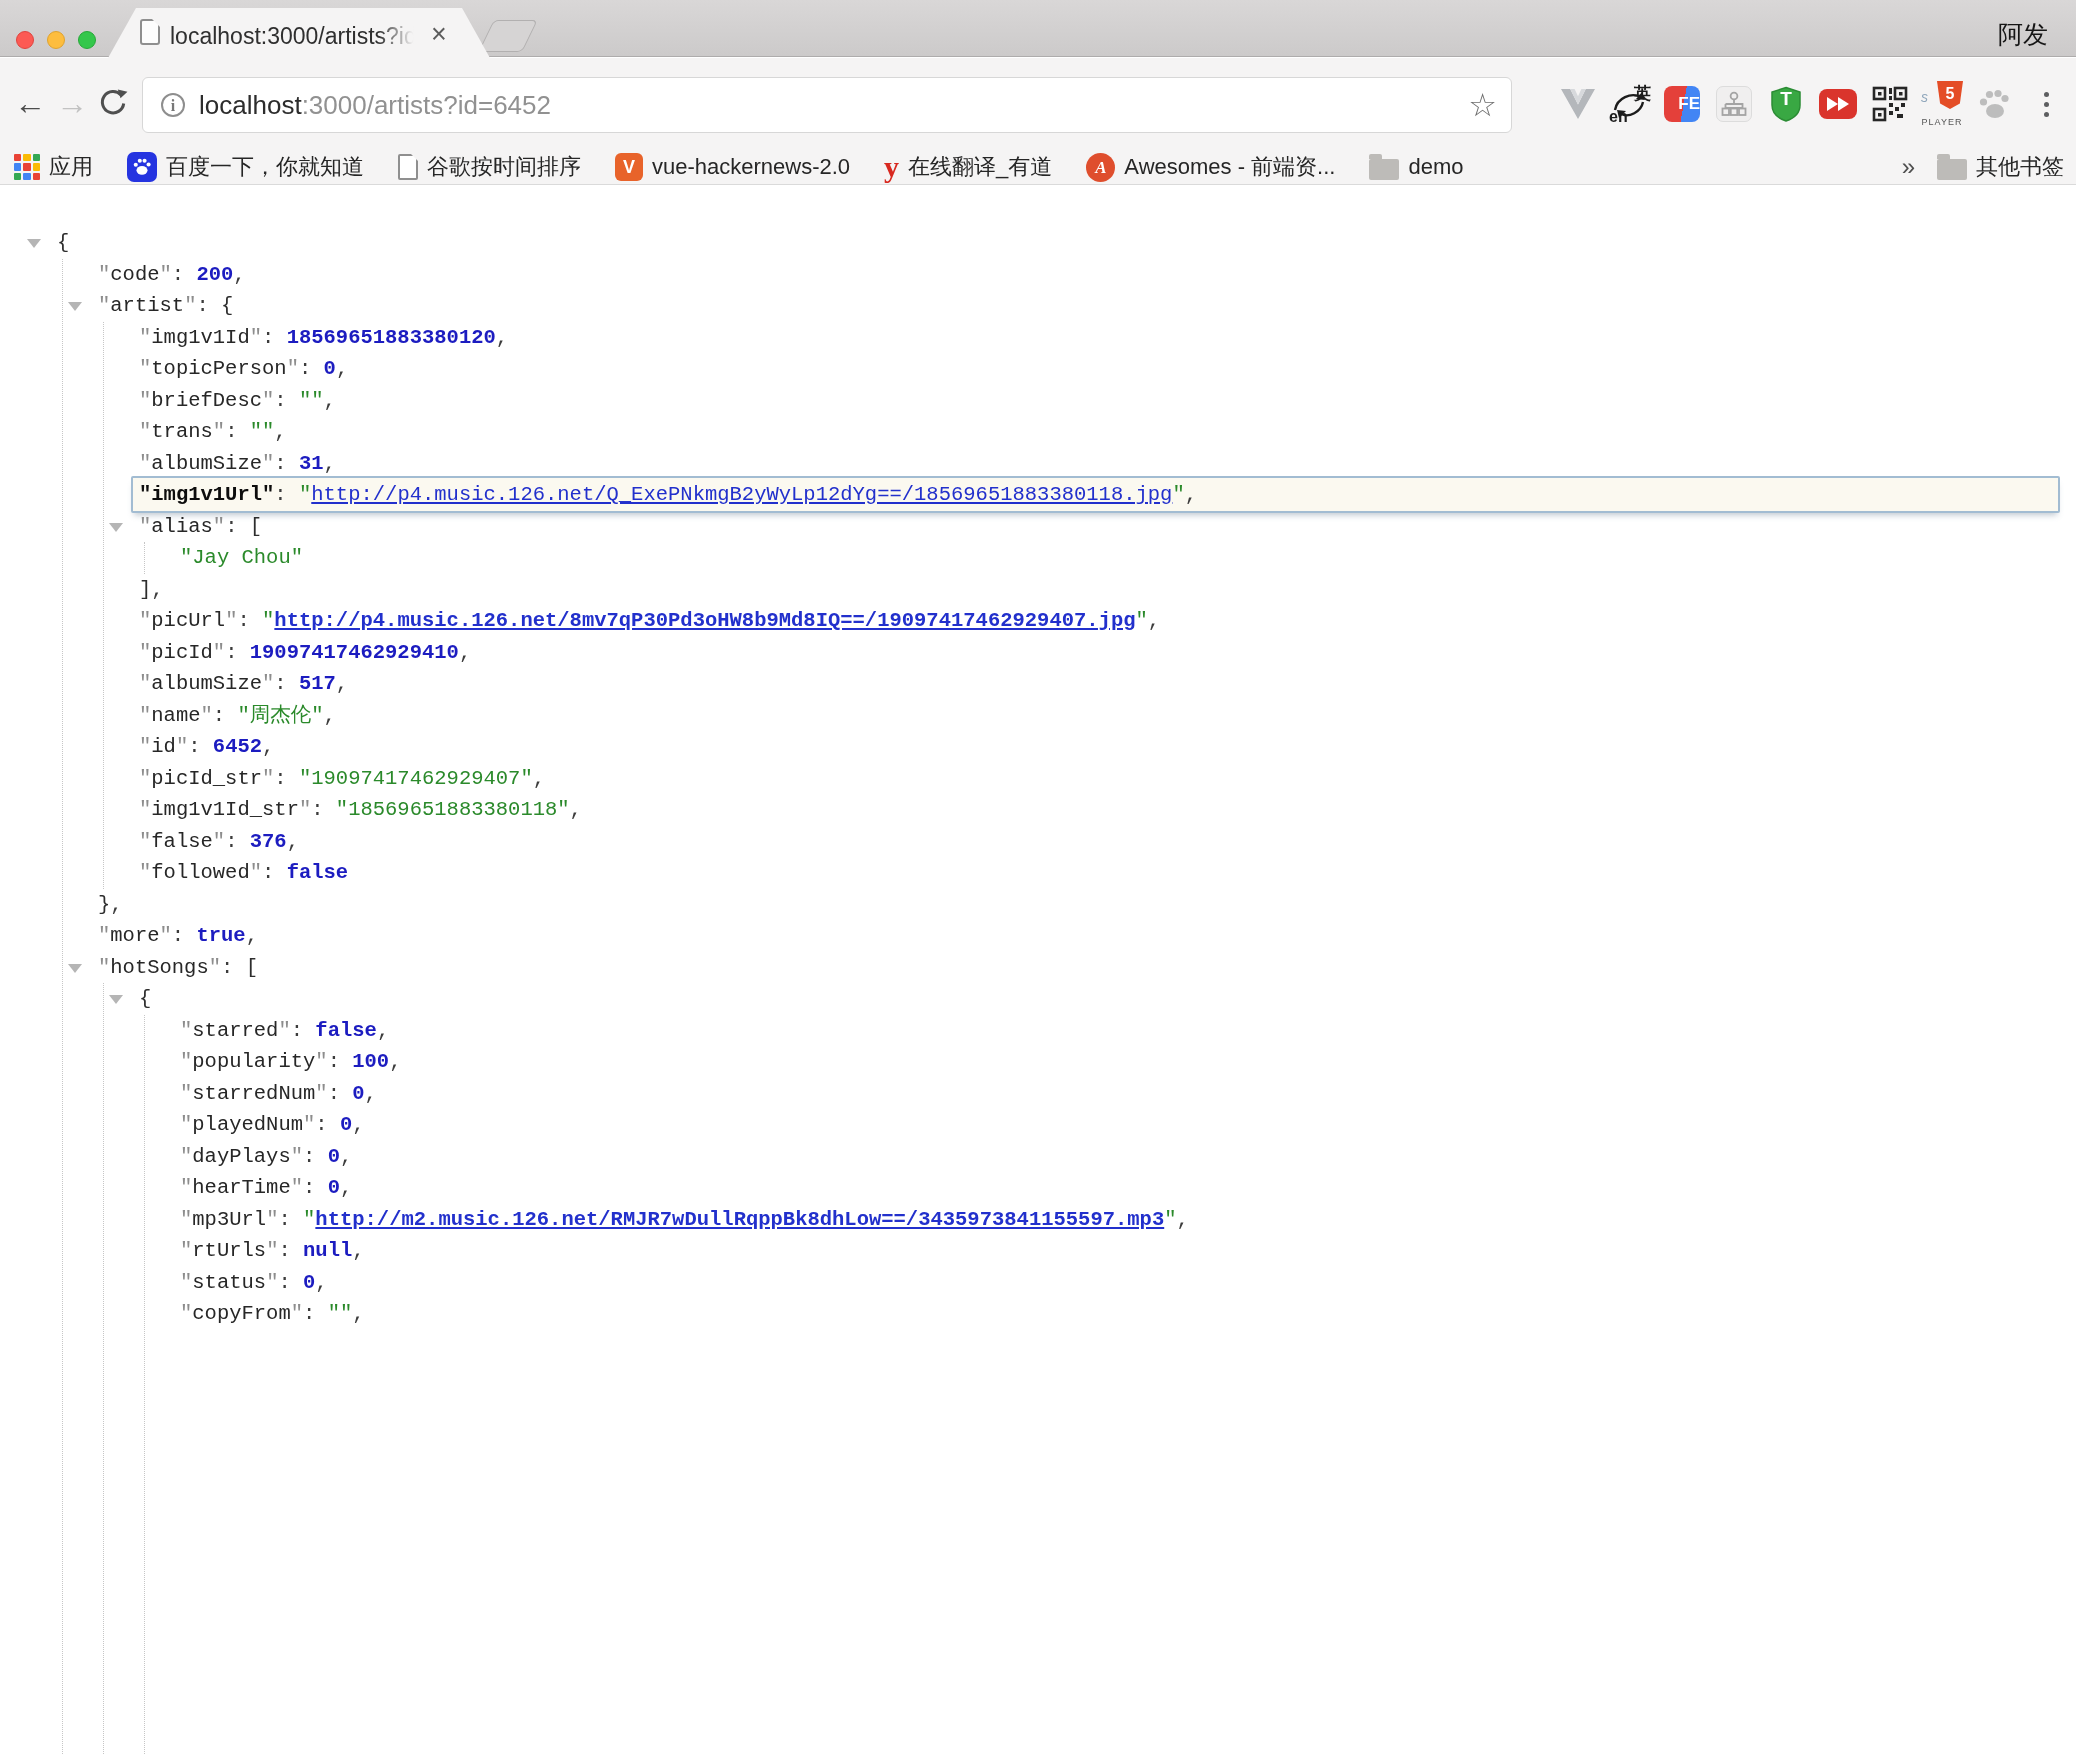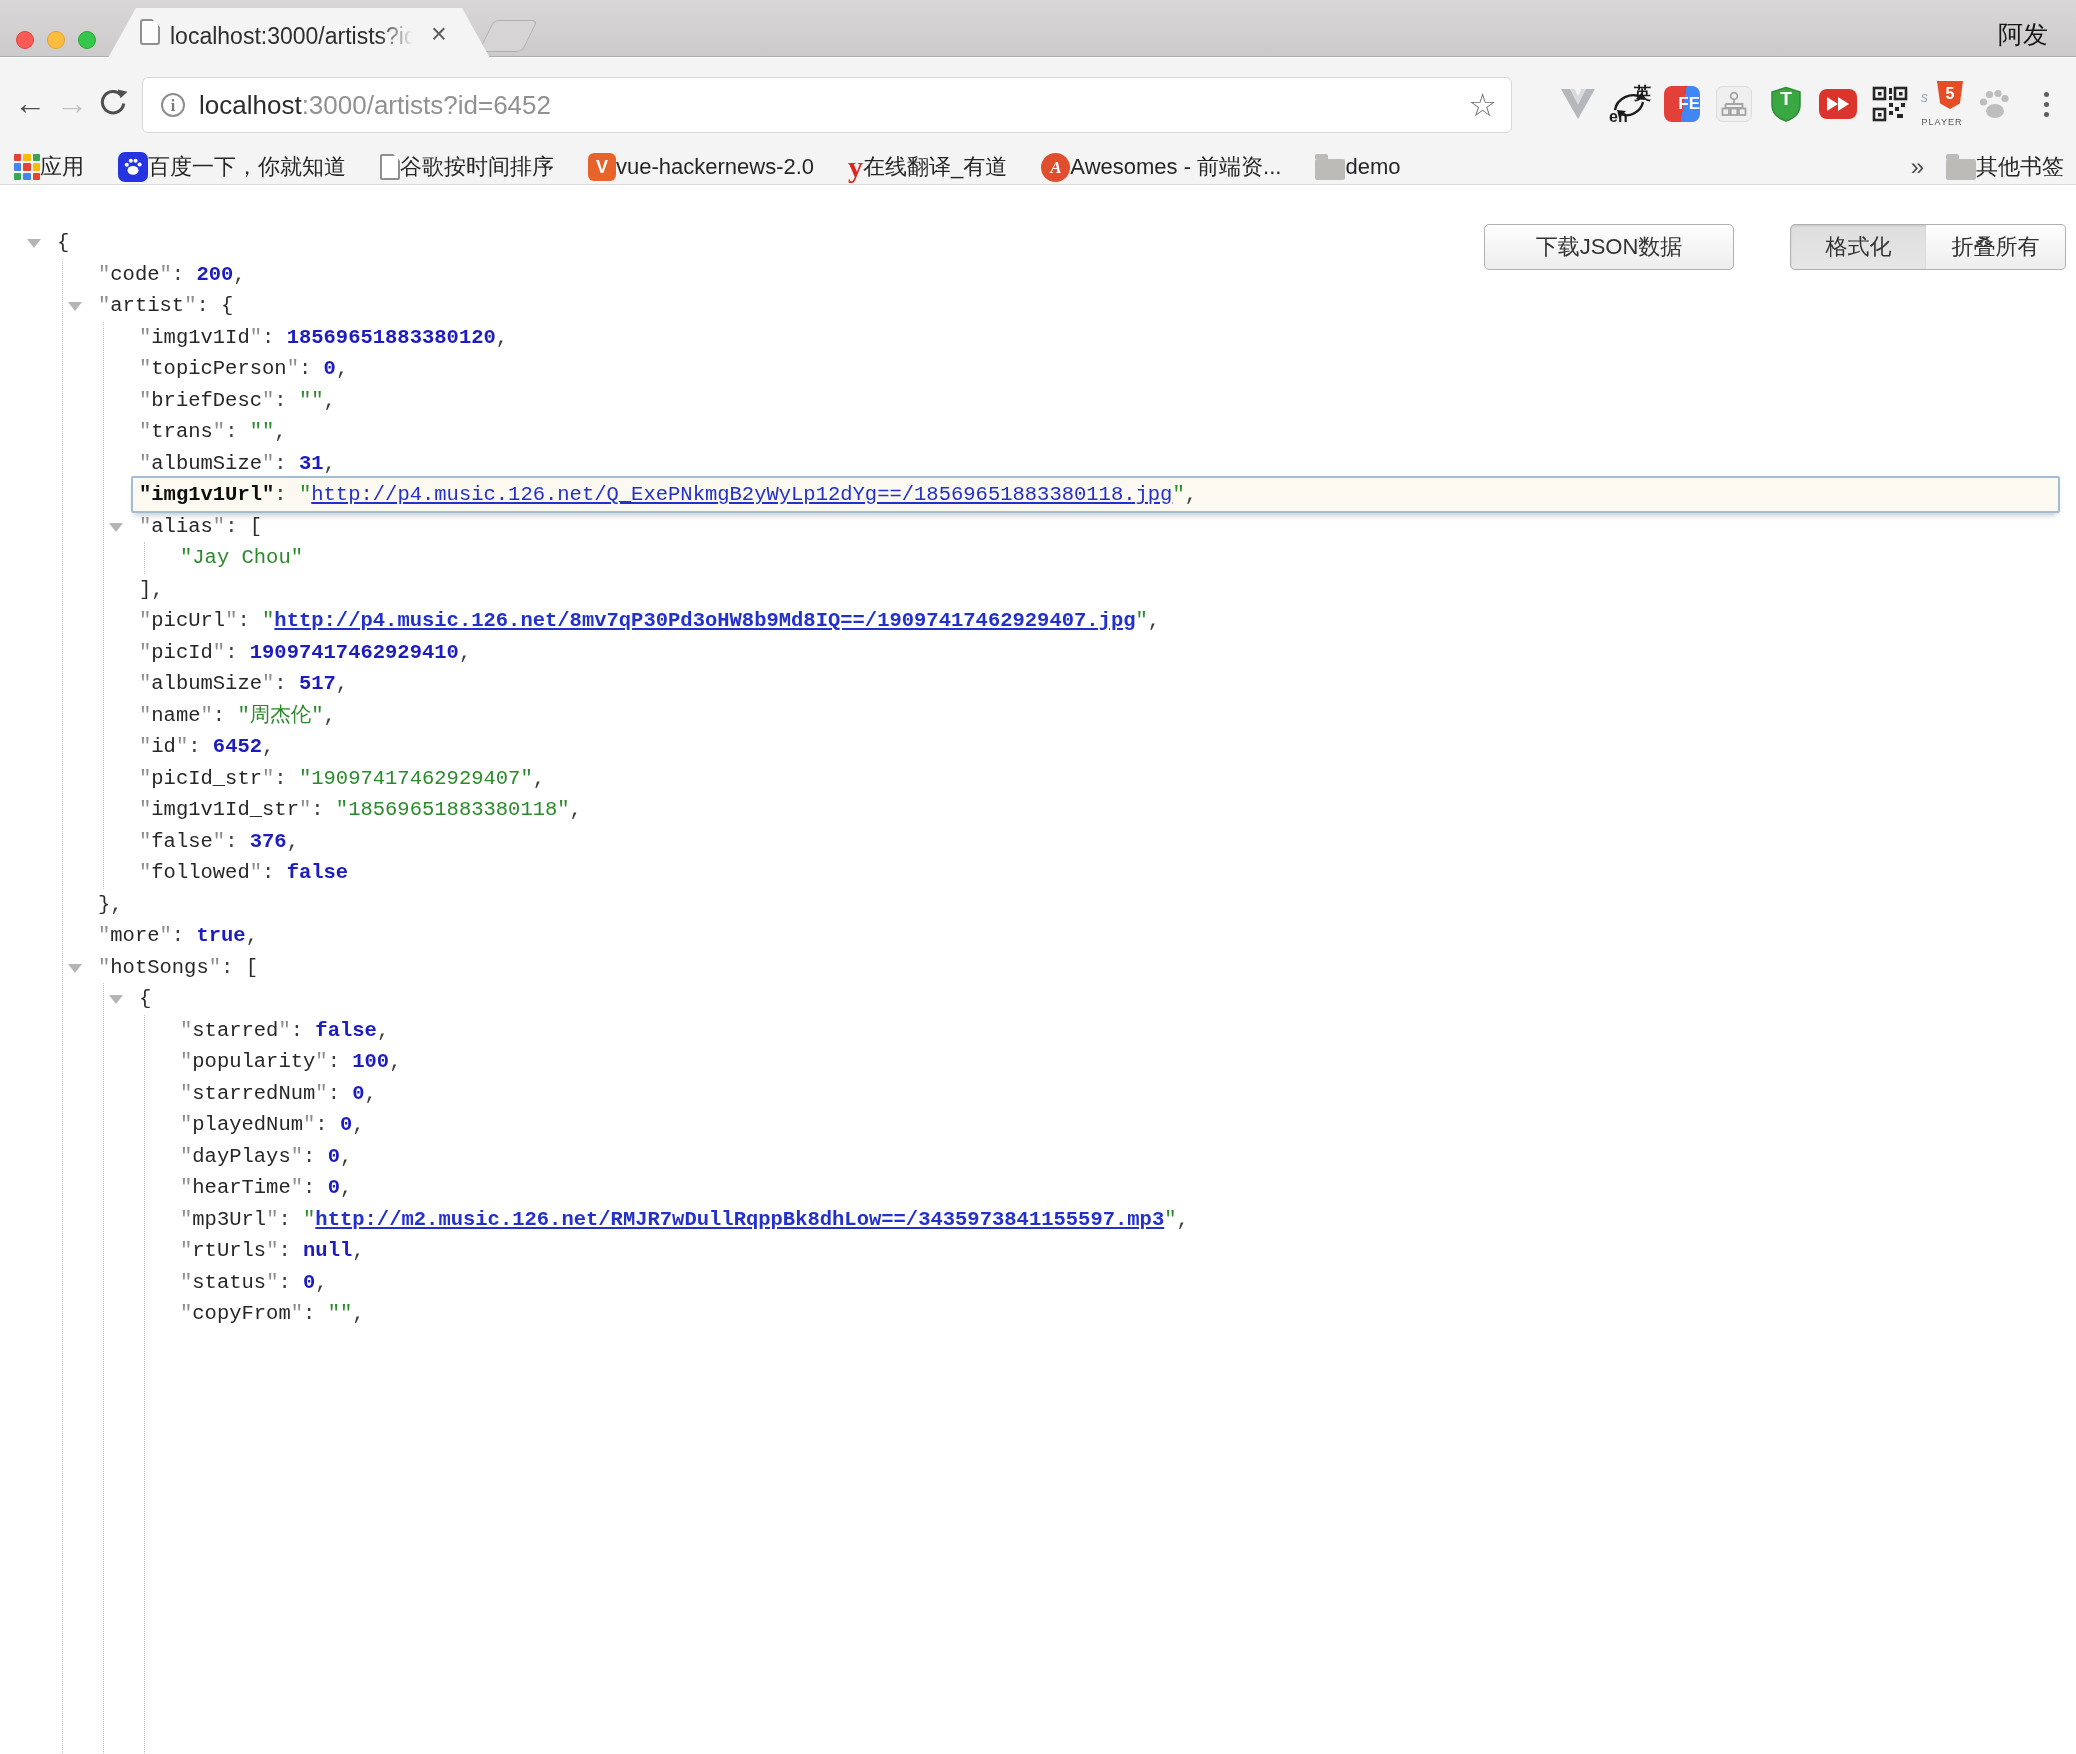--- a/index.html
+++ b/index.html
@@ -74,21 +74,21 @@
     text-align:center; line-height:26px; }
   .ext-h5 .mini { position:absolute; left:2px; top:8px; font-size:14px; color:#8fa6bb; font-style:italic; }
   .ext-h5 .cap { position:absolute; left:0; bottom:0; width:100%; text-align:center; font-size:9px;
     color:#555; letter-spacing:1px; }
   .ext-dots { display:flex; flex-direction:column; gap:5px; }
   .ext-dots i { width:5px; height:5px; border-radius:50%; background:#5d5e60; }
 
   
   .bookmarkbar { position:absolute; left:0; top:150px; width:100%; height:35px; background:#f5f4f4;
     border-bottom:1px solid #dadada; display:flex; align-items:center; padding-left:14px; }
-  .bm { display:flex; align-items:center; margin-right:34px; }
+  .bm { display:flex; align-items:center; gap:9px; margin-right:34px; }
   .bm-label { font-size:22px; color:#262626; white-space:nowrap; }
   .bi-apps { width:26px; height:26px; display:grid; grid-template-columns:repeat(3,1fr); gap:2px; }
   .bi-apps i { border-radius:1px; }
   .bi-apps i:nth-child(1){background:#e94235}.bi-apps i:nth-child(2){background:#fabb05}
   .bi-apps i:nth-child(3){background:#34a853}.bi-apps i:nth-child(4){background:#4285f4}
   .bi-apps i:nth-child(5){background:#e94235}.bi-apps i:nth-child(6){background:#fabb05}
   .bi-apps i:nth-child(7){background:#34a853}.bi-apps i:nth-child(8){background:#4285f4}
   .bi-apps i:nth-child(9){background:#e94235}
   .bi-baidu { width:30px; height:30px; border-radius:7px; background:#2534e0; display:flex;
     align-items:center; justify-content:center; }
@@ -315,25 +315,20 @@
     <div class="bm-right">
       <span class="chevron">»</span>
       <div class="bm" style="margin-right:0">
         <span class="bi-folder"></span>
         <span class="bm-label">其他书签</span>
       </div>
     </div>
   </div>
 
   <div class="content">
-    <div class="actions">
-      <span class="btn btn-download">下载JSON数据</span>
-      <span class="btn btn-format">格式化</span>
-      <span class="btn btn-collapse">折叠所有</span>
-    </div>
     <div class="json-tree">
         <div class="gd" style="left: 62px; top: 31.5px; height: 1495.5px;"></div>
         <div class="gd" style="left: 103px; top: 94.5px; height: 567px;"></div>
         <div class="gd" style="left: 144px; top: 315px; height: 31.5px;"></div>
         <div class="gd" style="left: 103px; top: 756px; height: 771px;"></div>
         <div class="gd" style="left: 144px; top: 787.5px; height: 739.5px;"></div>
         <div class="jl" style="top: 0px; padding-left: 57px;"><span class="tri" style="left: 27px;"></span><span class="br">{</span></div>
         <div class="jl" style="top: 31.5px; padding-left: 98px;"><span class="q">"</span><span class="k">code</span><span class="q">"</span><span class="p">: </span><span class="num">200</span><span class="p">,</span></div>
         <div class="jl" style="top: 63px; padding-left: 98px;"><span class="tri" style="left: 68px;"></span><span class="q">"</span><span class="k">artist</span><span class="q">"</span><span class="p">: </span><span class="br">{</span></div>
         <div class="jl" style="top: 94.5px; padding-left: 139px;"><span class="q">"</span><span class="k">img1v1Id</span><span class="q">"</span><span class="p">: </span><span class="num">18569651883380120</span><span class="p">,</span></div>

